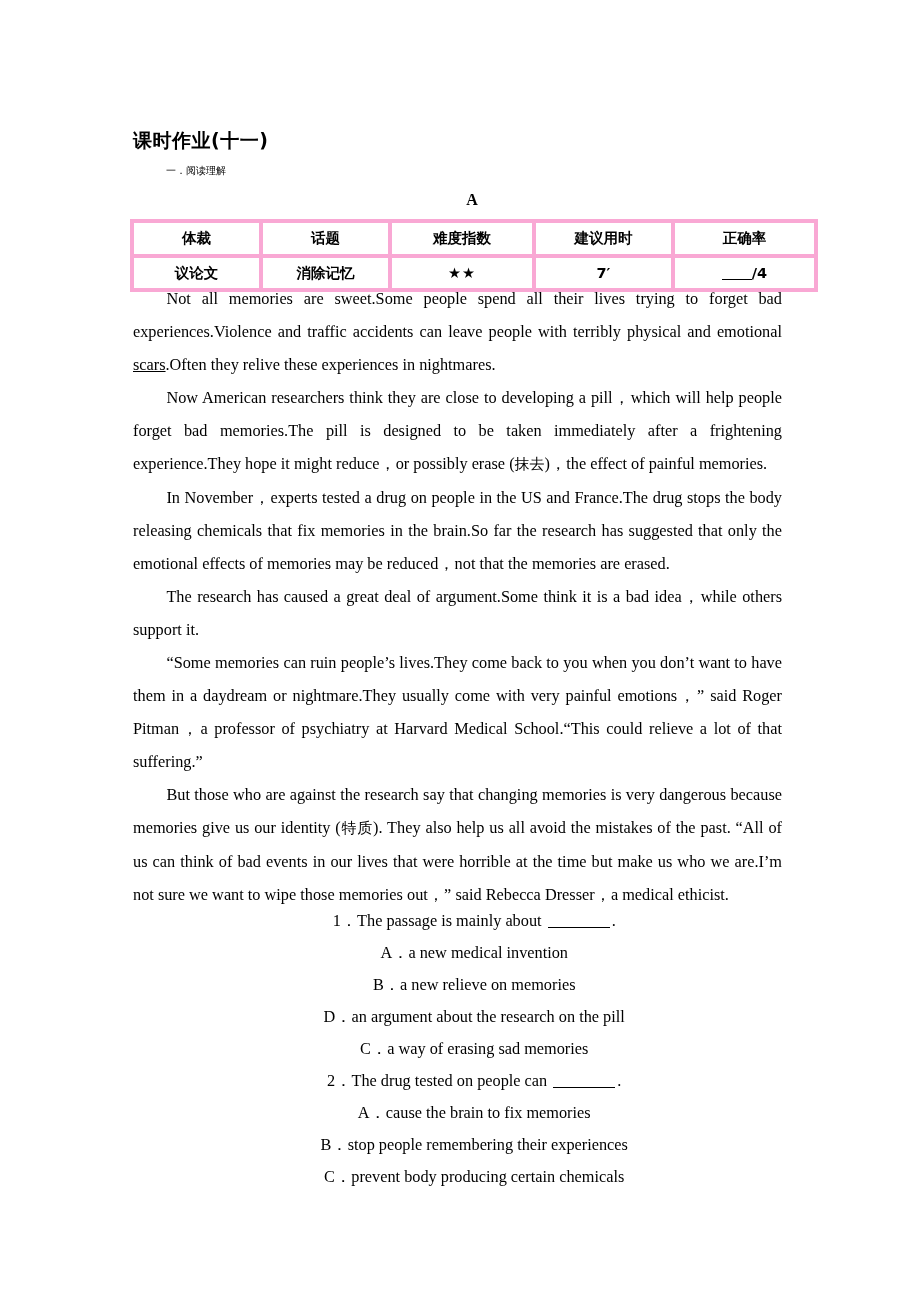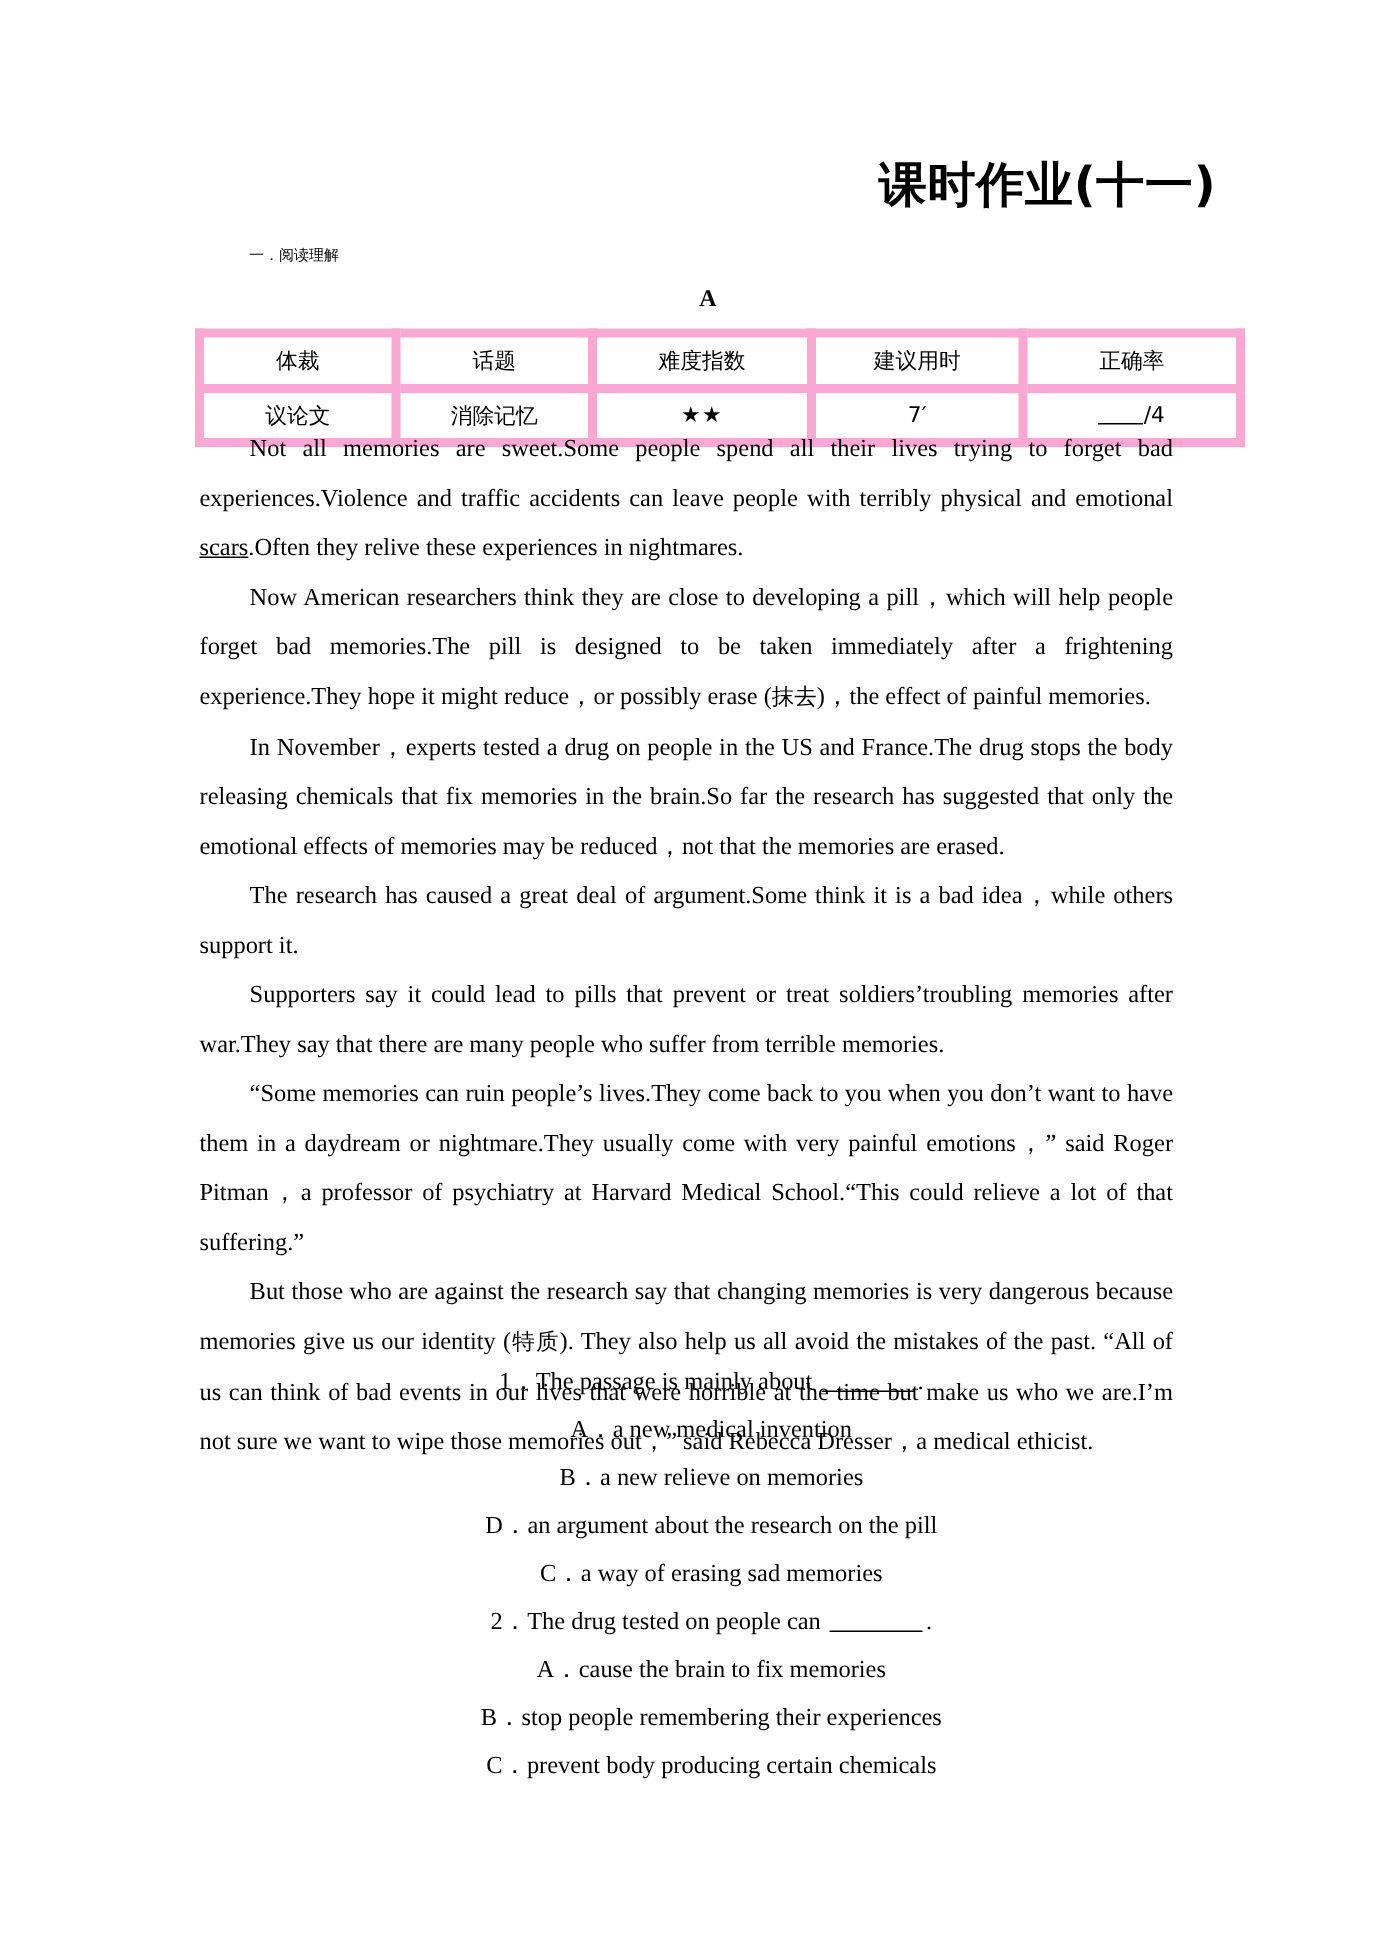--- a/index.html
+++ b/index.html
@@ -20,26 +20,26 @@
     position: absolute;
     left: 0; top: 0;
     width: 920px;
     height: 1302px;
   }
 
   
   .doc-title {
     position: absolute;
     left: 133px;
-    top: 103px;
+    top: 120px;
     width: 678px;
-    text-align: right;
+    text-align: left;
     font-family: "DejaVu Sans", "Liberation Sans", sans-serif;
     font-weight: bold;
-    font-size: 32px;
+    font-size: 19px;
     line-height: 40px;
     letter-spacing: 0.5px;
   }
 
   
   .section-heading {
     position: absolute;
     left: 166px;
     top: 160px;
     font-family: "DejaVu Sans", "Liberation Sans", sans-serif;
@@ -63,27 +63,28 @@
   
   .info-table {
     position: absolute;
     left: 130px;
     top: 219px;
     width: 664px;
     border-collapse: collapse;
     table-layout: fixed;
   }
   .info-table td {
-    border: 6px solid #f9a8d4;
+    border: 4px solid #f9a8d4;
     height: 30px;
     text-align: center;
     vertical-align: middle;
     font-family: "DejaVu Sans", "Liberation Sans", sans-serif;
     font-size: 14.5px;
     padding: 0;
+    font-weight: bold;
   }
   .info-table tr.head-row td { height: 31px; }
   .info-table tr.body-row td { height: 30px; }
   .info-table .col-a { width: 125px; }
   .info-table .col-b { width: 125px; }
   .info-table .col-c { width: 140px; }
   .info-table .col-d { width: 135px; }
   .info-table .col-e { width: 139px; }
   .cell-serif {
     font-family: "Liberation Serif", "DejaVu Serif", serif;
@@ -186,21 +187,20 @@
   <div class="body-area">
 
     <p class="para last-line-left"><span>Not all memories are sweet.Some people spend all their lives trying to forget bad experiences.Violence and traffic accidents can leave people with terribly physical and emotional </span><span class="u">scars</span><span>.Often they relive these experiences in nightmares.</span></p>
 
     <p class="para last-line-left"><span>Now American researchers think they are close to developing a pill</span><span class="cjk-comma">，</span><span>which will help people forget bad memories.The pill is designed to be taken immediately after a frightening experience.They hope it might reduce</span><span class="cjk-comma">，</span><span>or possibly erase (</span><span class="cjk">抹去</span><span>)</span><span class="cjk-comma">，</span><span>the effect of painful memories.</span></p>
 
     <p class="para last-line-left"><span>In November</span><span class="cjk-comma">，</span><span>experts tested a drug on people in the US and France.The drug stops the body releasing chemicals that fix memories in the brain.So far the research has suggested that only the emotional effects of memories may be reduced</span><span class="cjk-comma">，</span><span>not that the memories are erased.</span></p>
 
     <p class="para last-line-left"><span>The research has caused a great deal of argument.Some think it is a bad idea</span><span class="cjk-comma">，</span><span>while others support it.</span></p>
 
-    <p class="para last-line-left">Supporters say it could lead to pills that prevent or treat soldiers’troubling memories after war.They say that there are many people who suffer from terrible memories.</p>
 
     <p class="para last-line-left"><span>“Some memories can ruin people’s lives.They come back to you when you don’t want to have them in a daydream or nightmare.They usually come with very painful emotions</span><span class="cjk-comma">，</span><span>” said Roger Pitman</span><span class="cjk-comma">，</span><span>a professor of psychiatry at Harvard Medical School.“This could relieve a lot of that suffering.”</span></p>
 
     <p class="para last-line-left"><span>But those who are against the research say that changing memories is very dangerous because memories give us our identity (</span><span class="cjk">特质</span><span>). They also help us all avoid the mistakes of the past. “All of us can think of bad events in our lives that were horrible at the time but make us who we are.I’m not sure we want to wipe those memories out</span><span class="cjk-comma">，</span><span>” said Rebecca Dresser</span><span class="cjk-comma">，</span><span>a medical ethicist.</span></p>
 
   </div>
 
   <div class="questions">
 
     <div class="q-stem"><span class="q-label">1．</span><span>The passage is mainly about </span><span class="q-gap"></span><span>.</span></div>

